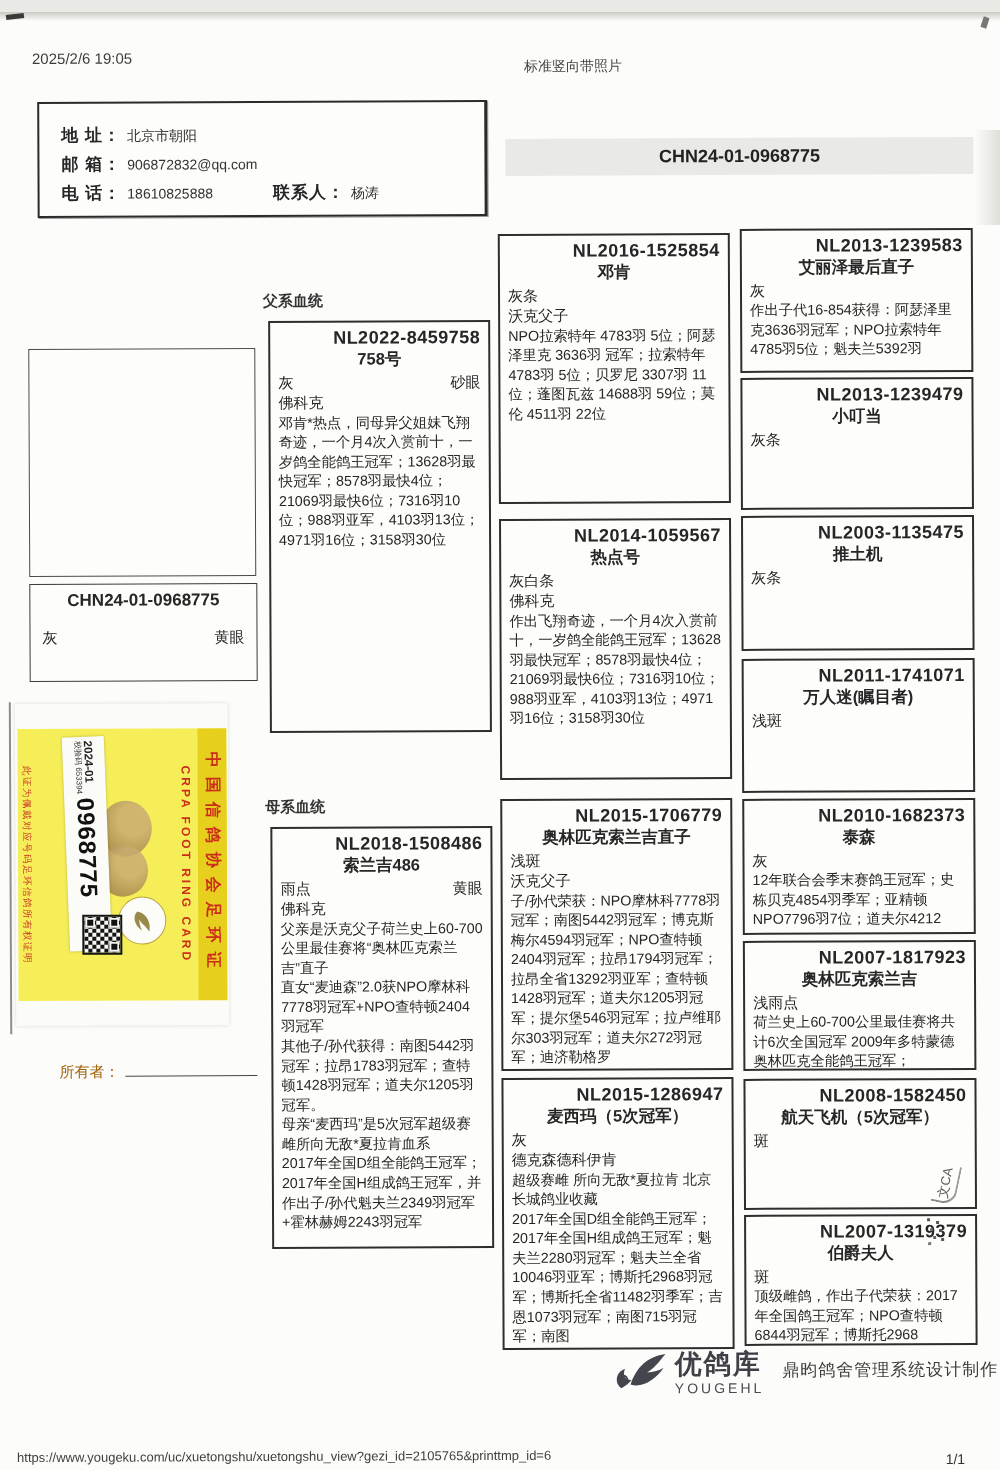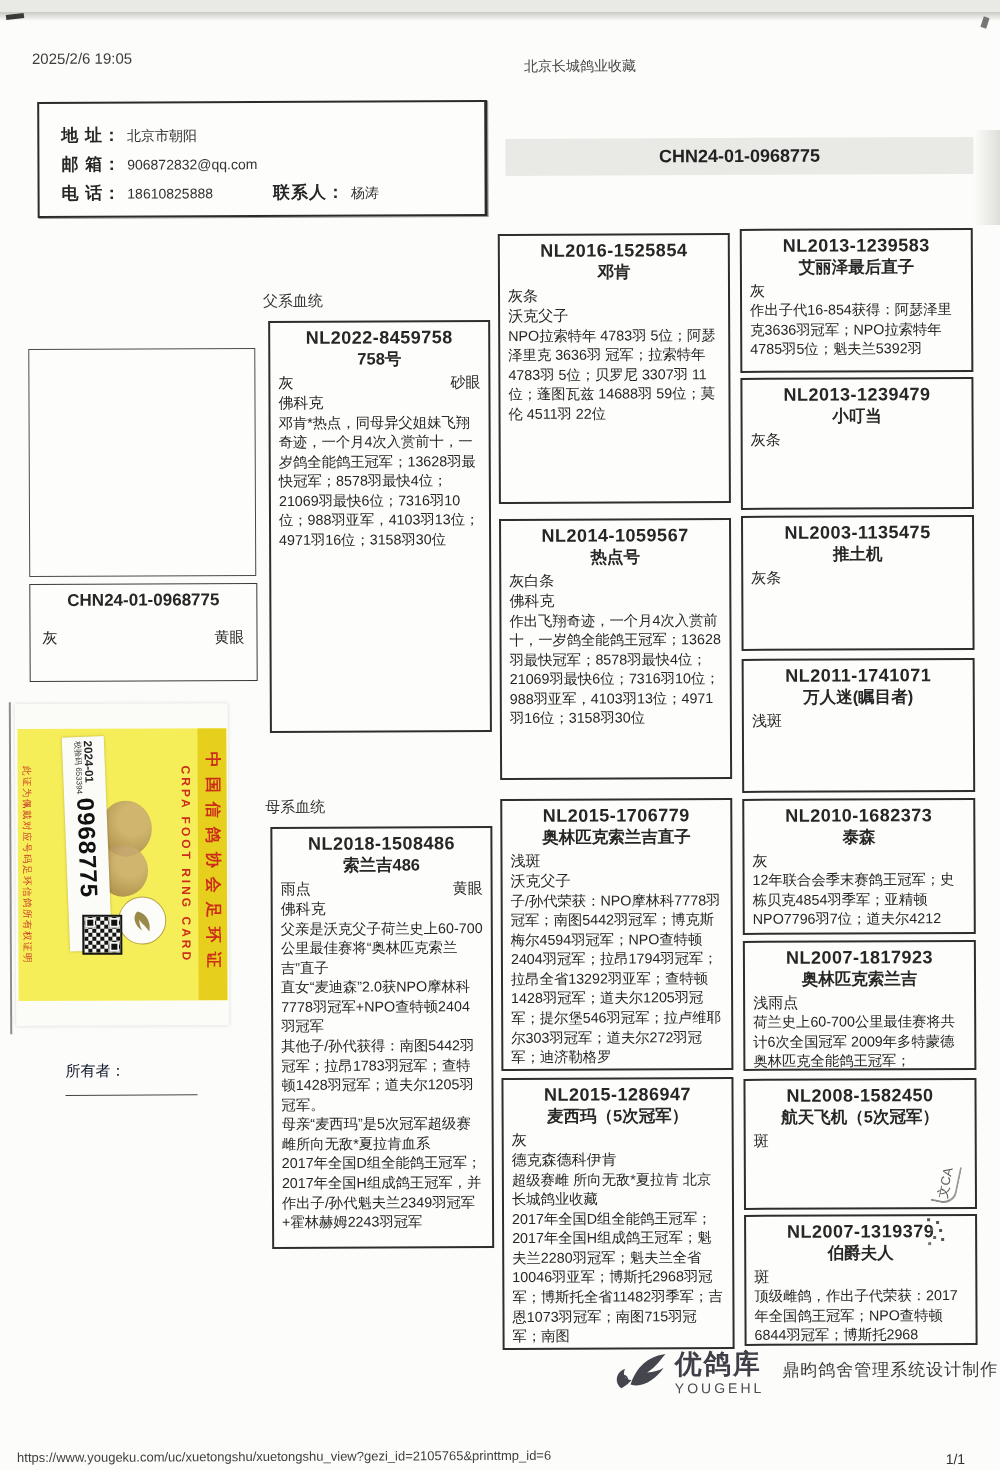--- a/index.html
+++ b/index.html
@@ -24,25 +24,25 @@
   .c-row{display:flex;align-items:baseline;margin-bottom:6px;}
   .c-label{font-weight:bold;font-size:17px;letter-spacing:1px;}
   .c-val{font-size:14px;margin-left:6px;color:#333;}
   .c-person{margin-left:60px;display:flex;align-items:baseline;}
 
   .banner{position:absolute;left:508px;top:127px;width:468px;height:37px;background:#e9e9e6;
     display:flex;align-items:center;justify-content:center;font-weight:bold;font-size:18px;color:#222;}
 
   .photo-box{position:absolute;left:30px;top:335px;width:225px;height:226px;border:1.5px solid #4a4a4a;background:#fdfdfb;}
 
-  .sect-label{position:absolute;font-size:15px;color:#333;}
+  .sect-label{position:absolute;font-size:15px;color:#333;font-weight:bold;}
 
   .pbox{position:absolute;border:2px solid #2e2e2e;background:#fdfdfb;
     padding:5px 8px 4px 8px;box-sizing:border-box;overflow:hidden;}
-  .pbox-ring{text-align:center;font-weight:bold;font-size:18px;letter-spacing:.5px;}
+  .pbox-ring{text-align:right;font-weight:bold;font-size:18px;letter-spacing:.5px;}
   .pbox-name{text-align:center;font-weight:bold;font-size:16.5px;margin-bottom:2px;}
   .pbox-colorrow{display:flex;justify-content:space-between;font-size:15px;line-height:1.35;}
   .pbox-strain{font-size:15px;line-height:1.35;min-height:0;}
   .pbox-strain:empty{display:none;}
   .pbox-desc{font-size:14.3px;line-height:1.37;white-space:pre-line;color:#262626;}
 
   .subject-box{position:absolute;left:30px;top:570px;width:228px;height:98px;border:1.5px solid #3a3a3a;
     background:#fdfdfb;padding:6px 12px;box-sizing:border-box;}
   .subject-ring{text-align:center;font-weight:bold;font-size:17px;}
   .subject-row{display:flex;justify-content:space-between;font-size:15px;margin-top:18px;}
@@ -69,21 +69,21 @@
   .qr{position:absolute;left:186px;top:52px;width:40px;height:40px;background:
       repeating-conic-gradient(#151515 0 25%, #f6f6f2 0 50%);background-size:8px 8px;border:2px solid #151515;box-sizing:border-box;}
   .qr i{position:absolute;width:10px;height:10px;background:#111;box-shadow:inset 0 0 0 2px #f4f4f0;}
   .qr .q1{left:1px;top:1px;} .qr .q2{right:1px;top:1px;} .qr .q3{left:1px;bottom:1px;}
   .crpa-logo{position:absolute;left:168px;top:8px;width:46px;height:46px;border-radius:50%;
     background:#fcfcf8;border:1.5px solid #b9a44a;display:flex;align-items:center;justify-content:center;}
   .crpa-bird{width:30px;height:30px;}
   .card-claim{height:17px;display:flex;align-items:center;justify-content:center;}
   .claim-text{color:#cc3a28;font-size:9.5px;letter-spacing:1.5px;white-space:nowrap;}
 
-  .owner{position:absolute;left:58px;top:1048px;font-size:15px;color:#0f172a;display:flex;align-items:baseline;flex-direction:column;}
+  .owner{position:absolute;left:58px;top:1048px;font-size:15px;color:#a16207;display:flex;align-items:baseline;}
   .owner-line{display:inline-block;width:132px;border-bottom:1.5px solid #444;height:14px;margin-left:6px;}
 
   .stamp{position:absolute;left:925px;top:1162px;color:#5c5c5c;font-size:13px;transform:rotate(-78deg);
     border-left:2px solid #8a8a8a;border-bottom:2px solid #9a9a9a;border-radius:0 0 0 14px;padding:2px 3px;}
   .dots{position:absolute;left:925px;top:1208px;width:3px;height:3px;background:#555;
     box-shadow:9px 3px #555, 3px 10px #666, 12px 11px #555, 6px 18px #666, 14px 20px #555, 1px 24px #777;}
 
   .brand{position:absolute;left:608px;top:1340px;display:flex;align-items:flex-start;}
   .brand-icon{width:58px;height:46px;margin-right:6px;}
   .brand-name{font-size:27px;font-weight:bold;color:#3f3f48;letter-spacing:2px;line-height:1;}
@@ -98,21 +98,21 @@
 
 <div class="scan-page">
   <div class="shade-top"></div>
   <div class="corner-mark-l"></div>
   <div class="corner-mark-r"></div>
   <div class="streak-r"></div>
 
   <div class="tilt">
 
     <div class="ts">2025/2/6 19:05</div>
-    <div class="hint">北京长城鸽业收藏</div>
+    <div class="hint">标准竖向带照片</div>
 
     <div class="contact">
       <div class="c-row">
         <span class="c-label">地 址：</span>
         <span class="c-val">北京市朝阳</span>
       </div>
       <div class="c-row">
         <span class="c-label">邮 箱：</span>
         <span class="c-val">906872832@qq.com</span>
       </div>

